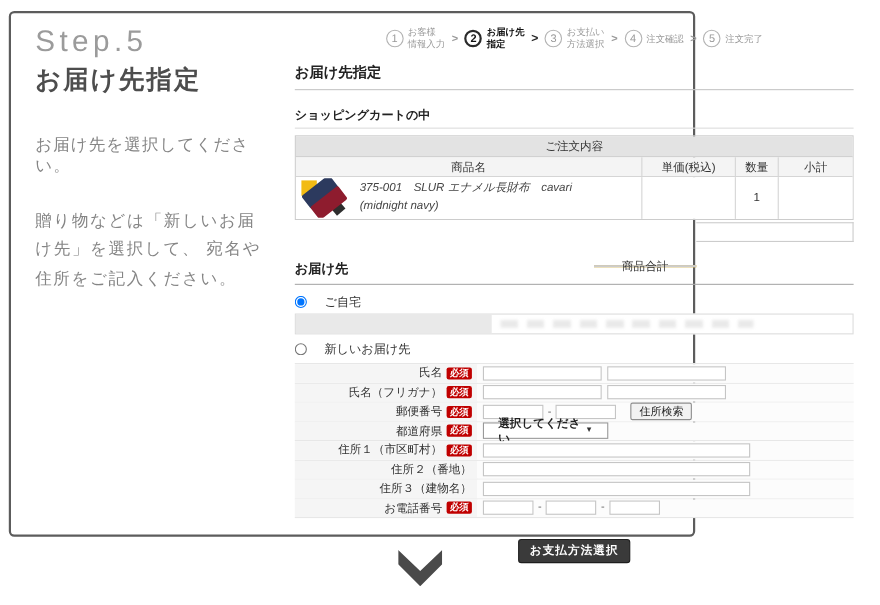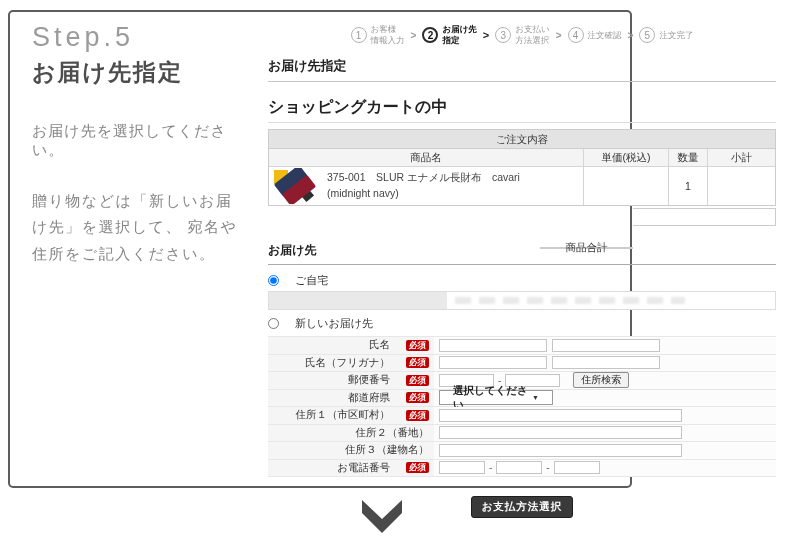--- a/index.html
+++ b/index.html
@@ -27,40 +27,40 @@
     font-size:10px; display:flex; align-items:center; justify-content:center; flex:0 0 auto; }
   .step.active .circle { border:2px solid #2a2a2a; color:#111; font-weight:bold; }
   .slabel { font-size:8.5px; color:#999; line-height:1.25; white-space:nowrap; }
   .step.active .slabel { color:#111; font-weight:bold; }
   .sep { color:#9a9a9a; font-size:10px; font-weight:bold; margin:0 6px; }
   .sep.dark { color:#222; font-size:11px; }
 
   .main-title { margin-top:9px; font-size:13px; font-weight:bold; color:#222;
     padding-bottom:6px; border-bottom:1px solid #c6c6c6; }
 
-  .cart-heading { margin-top:15px; font-size:16px; font-weight:bold; color:#222;
+  .cart-heading { margin-top:15px; font-size:11px; font-weight:bold; color:#222;
     padding-bottom:4px; border-bottom:1px solid #ddd; }
 
   
   .order-table { margin-top:6px; border:1px solid #ccc; font-size:10.5px; color:#333; }
   .ot-header { background:#e3e3e3; text-align:center; height:19px; line-height:19px;
     border-bottom:1px solid #ccc; }
   .ot-cols { display:flex; background:#f4f4f4; border-bottom:1px solid #d5d5d5; height:18px; }
   .ot-cols > div { display:flex; align-items:center; justify-content:center; }
   .c-name { width:314px; }
   .c-price { width:85px; border-left:1px solid #d5d5d5; }
   .c-qty { width:39px; border-left:1px solid #d5d5d5; }
   .c-sub { flex:1; border-left:1px solid #d5d5d5; }
   .ot-row { display:flex; height:38px; background:#fff; }
   .r-name { width:314px; display:flex; align-items:center; gap:10px; padding-left:4px; }
   .r-price, .r-qty, .r-sub { display:flex; align-items:center; justify-content:center; }
   .r-price { width:85px; border-left:1px solid #d5d5d5; }
   .r-qty { width:39px; border-left:1px solid #d5d5d5; }
   .r-sub { flex:1; border-left:1px solid #d5d5d5; }
-  .pname { line-height:1.5; color:#444; }
+  .pname { line-height:1.5; color:#444;font-style:italic; }
 
   .thumb { position:relative; width:44px; height:36px; flex:0 0 44px; overflow:hidden; }
   .t-yellow { position:absolute; left:1px; top:2px; width:14px; height:14px; background:#f2bb13; }
   .t-dark { position:absolute; left:29px; top:22px; width:10px; height:10px; background:#2e2e2e; transform:rotate(-40deg); }
   .t-navy { position:absolute; left:2px; top:5px; width:32px; height:15px; background:#2c3a5e;
     transform:rotate(-38deg); border-radius:2px; }
   .t-maroon { position:absolute; left:10px; top:15px; width:32px; height:15px; background:#8e1c2e;
     transform:rotate(-38deg); border-radius:2px; }
 
   .total-row { display:flex; margin-left:272px; margin-top:2px; height:18px; font-size:10.5px; }
@@ -76,21 +76,21 @@
   .home-bar { margin-top:3px; display:flex; border:1px solid #ddd; height:19px; background:#fff; }
   .home-bar-left { width:178px; background:#e9e9e9; }
   .home-bar-right { flex:1; display:flex; align-items:center; }
   .redacted { width:230px; height:7px; margin-left:8px; opacity:.45; filter:blur(1.3px);
     background:repeating-linear-gradient(90deg,#cfcfcf 0 16px, transparent 16px 24px); }
 
   
   .form { margin-top:5px; border-top:1px solid #e7e7e7; }
   .frow { display:flex; height:17.5px; border-bottom:1px solid #e7e7e7; }
   .flabel { width:166px; background:#f5f5f5; display:flex; align-items:center; justify-content:flex-end;
-    gap:16px; padding-right:5px; font-size:10.5px; color:#333; flex:0 0 166px; }
+    gap:4px; padding-right:5px; font-size:10.5px; color:#333; flex:0 0 166px; }
   .badge { background:#c00000; color:#fff; font-size:8.5px; font-weight:bold; padding:0 3px;
     border-radius:2px; height:11px; line-height:11px; }
   .finputs { flex:1; background:#fcfcfc; display:flex; align-items:center; padding-left:5px; gap:5px; }
   .finputs input { height:13px; border:1px solid #c5c5c5; background:#fff; font-size:10px; padding:0 2px; }
   .in-half { width:108px; }
   .in-zip1 { width:55px; } .in-zip2 { width:55px; }
   .in-wide { width:243px; }
   .in-ph { width:46px; }
   .dash { color:#666; font-size:10px; margin:0 -1px; }
   .zip-btn { height:16px; font-size:10px; padding:0 7px; background:#f2f2f2; border:1px solid #8d8d8d;

